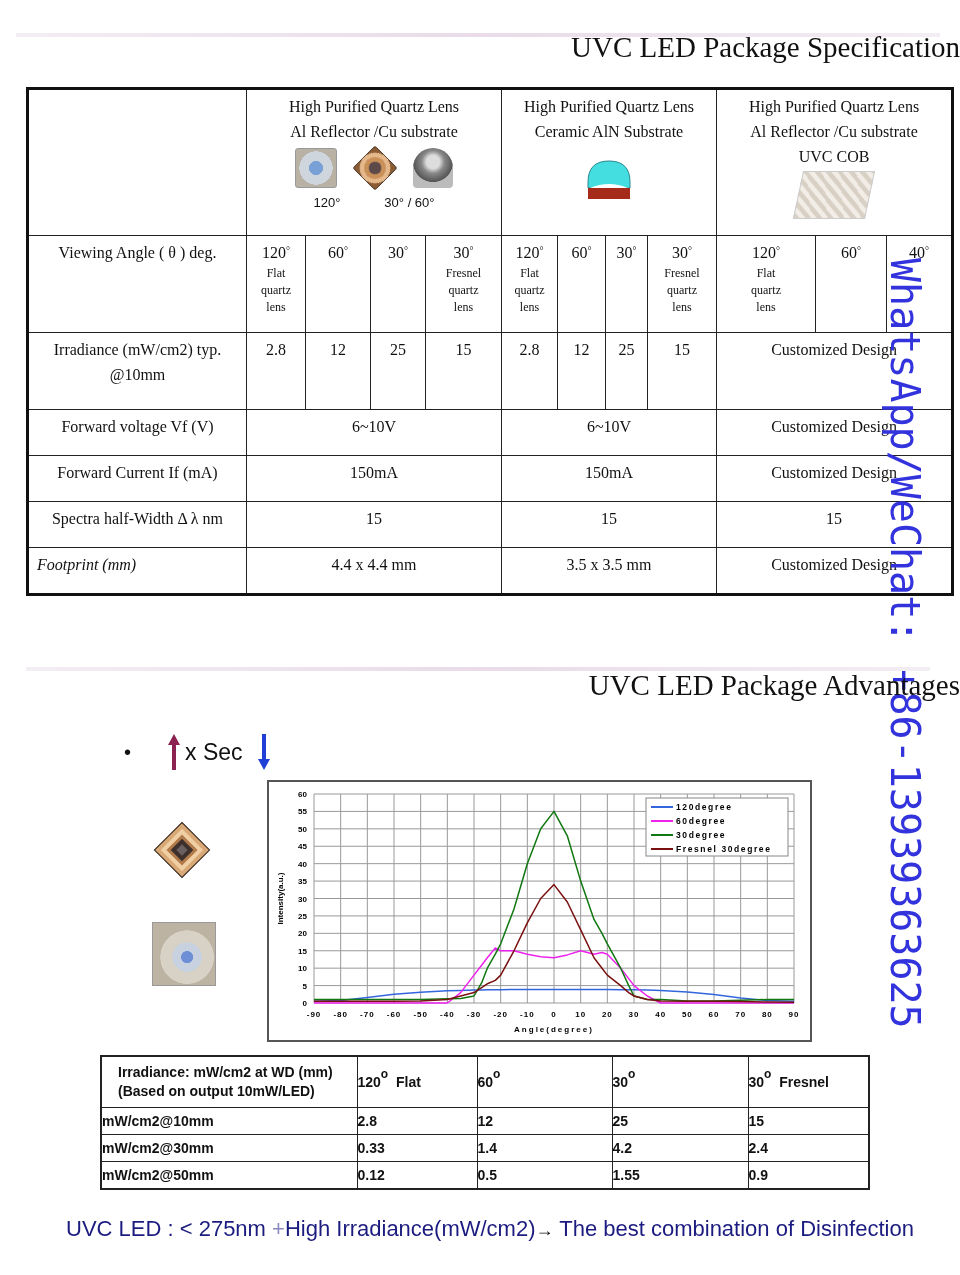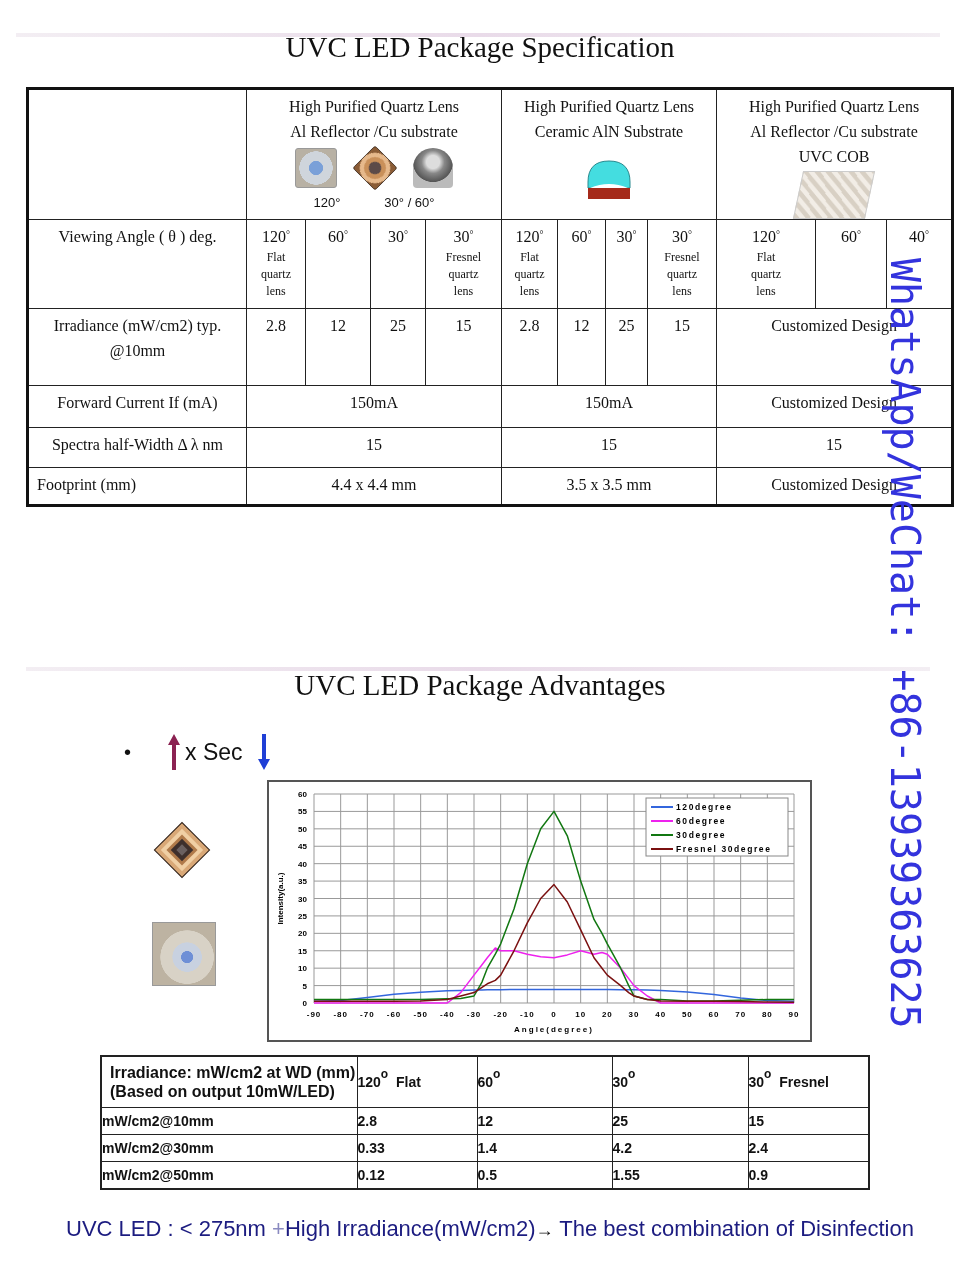--- a/index.html
+++ b/index.html
@@ -1,22 +1,22 @@
 <!DOCTYPE html>
 <html><head>
 <meta charset="utf-8">
 <style>
   html, body { margin:0; padding:0; background:#ffffff; }
   body { width:960px; height:1275px; position:relative; overflow:hidden; font-family:"Liberation Serif", serif; color:#111; }
   .rule { position:absolute; left:16px; right:20px; height:4px; background:linear-gradient(to right,#f3eef3,#e9dbe9,#f3eef3); }
-  .title { position:absolute; left:0; width:960px; text-align:center; font-family:"Liberation Serif", serif; font-size:29px; color:#111; }
+  .title { position:absolute; left:0; width:960px; text-align:right; font-family:"Liberation Serif", serif; font-size:29px; color:#111; }
   
   table.spec { position:absolute; left:26px; top:87px; width:905px; border-collapse:collapse; border:3px solid #111; table-layout:fixed; }
-  table.spec td { border:1.5px solid #222; text-align:center; vertical-align:top; font-size:16px; line-height:25px; padding:4px 2px 0 2px; }
-  table.spec td.lbl { text-align:center; }
+  table.spec td { border:1.5px solid #222; text-align:center; vertical-align:top; font-size:16px; line-height:25px; padding:4px 2px 16px 2px; }
+  table.spec td.lbl { text-align:center;font-style:italic; }
   table.spec td.lbl.left { text-align:left; padding-left:8px; }
   .small { font-size:12px; line-height:17px; display:block; }
   .deg { font-size:10px; vertical-align:top; position:relative; top:-2px; }
   .img-row { display:flex; justify-content:center; align-items:flex-end; gap:18px; margin-top:4px; }
   .pkg { width:40px; height:38px; border-radius:3px; }
   .pkg.flat { background:radial-gradient(circle at 50% 50%, #7aa0d8 0 25%, #cfd5dc 26% 60%, #b8b1a4 61%); border:1px solid #999; }
   .pkg.gold { width:38px; height:38px; transform:rotate(45deg) scale(0.8); background:radial-gradient(#5b4a48 0 28%, #c9905a 30% 50%, #e6b98c 52% 70%, #8a5c36 72%); border:1px solid #3a2a20; }
   .pkg.dome { width:40px; height:40px; background:radial-gradient(circle at 50% 35%, #ddd 0 20%, #888 35%, #555 60%, #bbb 62%); border-radius:50% 50% 4px 4px; }
   .img-labels { font-family:"Liberation Sans", sans-serif; font-size:13px; display:flex; justify-content:center; gap:44px; margin-top:2px; }
   .dome-icon { width:50px; margin:14px auto 0 auto; }
@@ -28,21 +28,21 @@
   .bullet-line { position:absolute; left:124px; top:733px; font-family:"Liberation Sans", sans-serif; font-size:23px; color:#111; display:flex; align-items:center; }
   .bullet-line .dot { margin-right:26px; font-size:20px; }
   .arr { display:inline-block; width:14px; height:38px; margin:0 4px; }
   .led-img1 { position:absolute; left:150px; top:818px; width:64px; height:64px; }
   .led-img2 { position:absolute; left:152px; top:922px; width:62px; height:62px; background:radial-gradient(circle at 55% 55%, #6e8fd6 0 12%, #c8d1e0 13% 30%, #d8d2c6 31% 55%, #bdb3a2 56%); border:1px solid #999; }
   .chart-box { position:absolute; left:267px; top:780px; width:541px; height:258px; border:2px solid #555; background:#fff; }
   
   table.irr { position:absolute; left:100px; top:1055px; width:768px; border-collapse:collapse; border:2px solid #222; table-layout:fixed; font-family:"Liberation Sans", sans-serif; font-weight:bold; font-size:14px; }
   table.irr td { border:1.5px solid #222; text-align:left; height:26px; padding:0; }
   table.irr tr.hdr td { height:50px; }
-  table.irr td.hl { text-align:left; padding-left:8px; font-size:16px; line-height:19px;margin-top:12px; }
+  table.irr td.hl { text-align:left; padding-left:16px; font-size:14px; line-height:19px;margin-top:12px; }
   .sup { font-size:12px; position:relative; top:-9px; }
   .footer { position:absolute; left:22px; top:1216px; font-family:"Liberation Sans", sans-serif; font-size:22px; color:#1c1c80; white-space:nowrap;margin-left:44px; }
   .footer .plus { color:#8a8ac0; }
 </style>
 </head>
 <body>
 
 <div class="rule" style="top:33px;"></div>
 <div class="title" style="top:31px;">UVC LED Package Specification</div>
 
@@ -112,20 +112,26 @@
   <tr style="height:77px;">
     <td><span>Irradiance (mW/cm2) typ.</span><br><span>@10mm</span></td>
     <td>2.8</td>
     <td>12</td>
     <td>25</td>
     <td>15</td>
     <td>2.8</td>
     <td>12</td>
     <td>25</td>
     <td>15</td>
+    <td colspan="3">Customized Design</td>
+  </tr>
+  <tr style="height:42px;">
+    <td>Forward voltage Vf (V)</td>
+    <td colspan="4">6~10V</td>
+    <td colspan="4">6~10V</td>
     <td colspan="3">Customized Design</td>
   </tr>
   <tr style="height:42px;">
     <td>Forward Current If (mA)</td>
     <td colspan="4">150mA</td>
     <td colspan="4">150mA</td>
     <td colspan="3">Customized Design</td>
   </tr>
   <tr style="height:40px;">
     <td>Spectra half-Width Δ λ nm</td>

